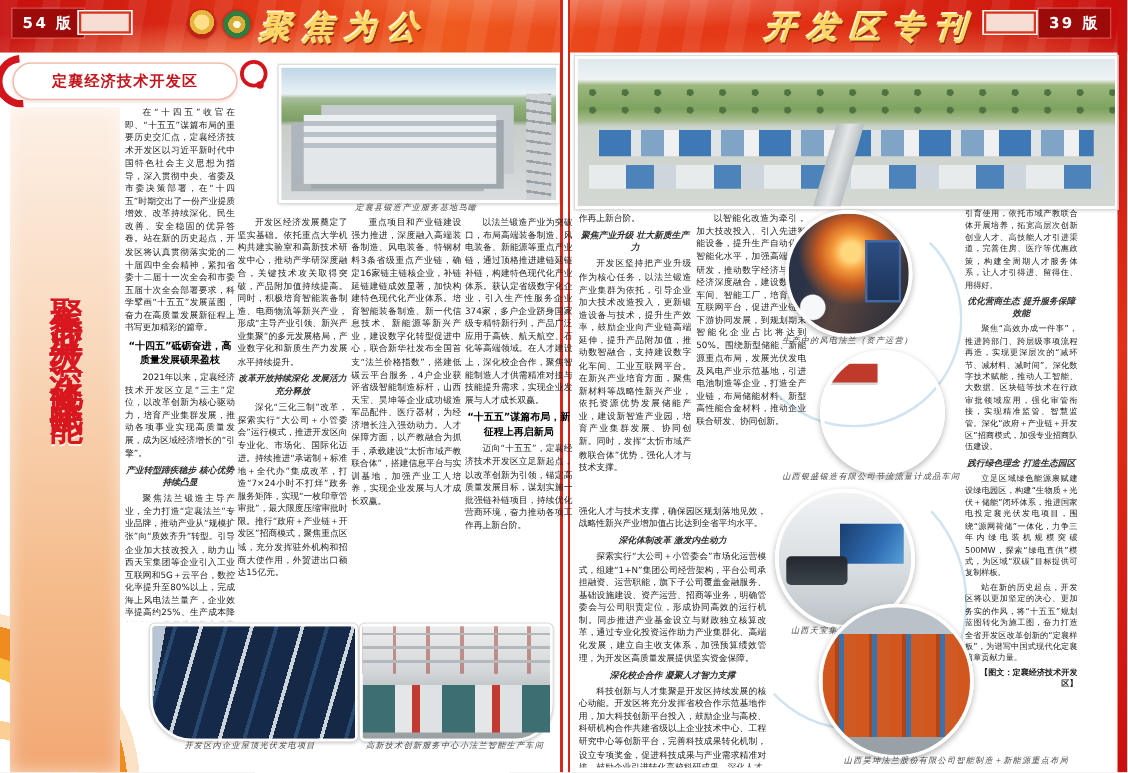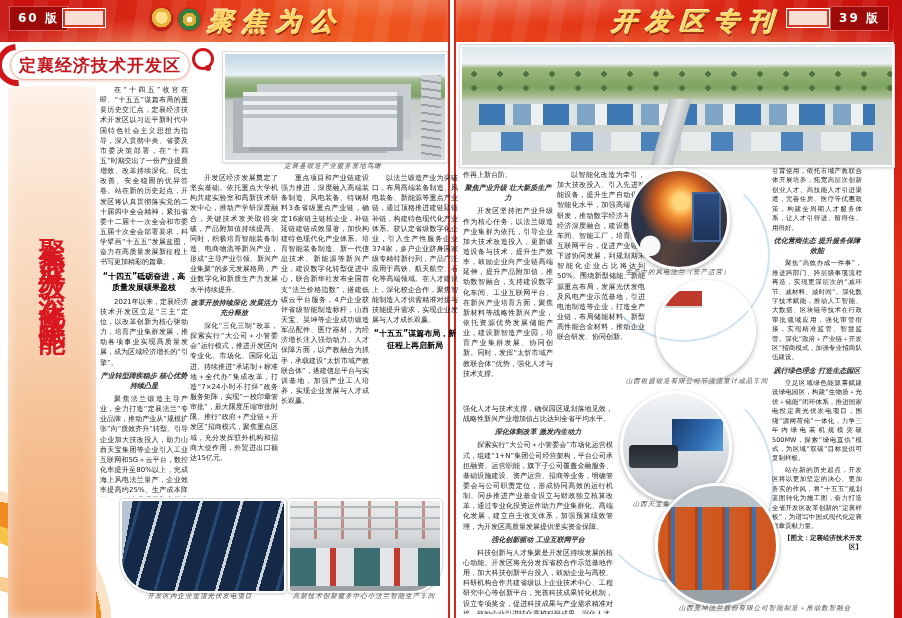--- a/index.html
+++ b/index.html
@@ -29,21 +29,21 @@
     text-shadow:0 0 1px #fffbe8,1px 2px 0 #8f2604,-1px -1px 0 #fff3c4;transform:skewX(-4deg);}
   .callig.lt{left:208px;} .callig.rt{left:612px;}
   
   .fold{position:absolute;left:448px;top:0;width:8px;height:618px;
     background:linear-gradient(90deg,#d5281b 0 2px,#fff 2px 6px,#d5281b 6px 8px);}
   .edge-stripe{position:absolute;left:894px;top:0;width:8px;height:618px;
     background:linear-gradient(180deg,#c40f0f,#e2311a 45%,#cb0f0f);}
   
   .badge{position:absolute;left:10px;top:50px;width:178px;height:28px;background:#fff;
     border:1px solid #f0b7a4;border-radius:16px;box-shadow:0 1px 3px rgba(200,60,30,.25);
-    color:#c4161c;font-weight:bold;font-size:17px;line-height:28px;text-align:center;letter-spacing:1px;}
+    color:#c4161c;font-weight:bold;font-size:12px;line-height:28px;text-align:center;letter-spacing:1px;}
   .badge-crescent{position:absolute;left:-4px;top:44px;width:30px;height:30px;border-radius:50%;
     border:6px solid #d2151c;border-right-color:transparent;border-top-color:transparent;transform:rotate(40deg);}
   .badge-rings{position:absolute;left:192px;top:48px;width:16px;height:16px;border:3px solid #d2151c;
     border-radius:50%;}
   .badge-rings::after{content:"";position:absolute;left:10px;top:14px;width:6px;height:6px;
     background:#d2151c;border-radius:50%;}
   .left-panel{position:absolute;left:8px;top:86px;width:88px;height:532px;
     background:linear-gradient(180deg,#fdf0e6 0%,#f9d9bd 35%,#f5bd8e 70%,#f2a873 100%);
     box-shadow:inset 0 0 14px rgba(255,255,255,.6);}
   .vtitle{position:absolute;left:0;top:130px;width:88px;display:flex;flex-direction:column;align-items:center;}
@@ -116,21 +116,21 @@
   .arc-deco{position:absolute;border:2px solid #cfe4f0;border-radius:50%;
     border-top-color:transparent;border-left-color:transparent;pointer-events:none;}
   .credit{font-weight:bold;text-indent:0 !important;text-align:right;}
 </style>
 </head>
 <body>
 
 <div class="sheet">
 
   <div class="banner">
-    <div class="pageno l">60 版</div>
+    <div class="pageno l">54 版</div>
     <div class="masthead ml"></div>
     <div class="emblem national"></div>
     <div class="emblem cppcc"></div>
     <div class="callig lt">聚焦为公</div>
     <div class="callig rt">开发区专刊</div>
     <div class="masthead mr"></div>
     <div class="pageno r">39 版</div>
   </div>
 
   <div class="fold"></div>
@@ -166,20 +166,21 @@
     <p>深化“三化三制”改革，探索实行“大公司＋小管委会”运行模式，推进开发区向专业化、市场化、国际化迈进。持续推进“承诺制＋标准地＋全代办”集成改革，打造“7×24小时不打烊”政务服务矩阵，实现“一枚印章管审批”，最大限度压缩审批时限。推行“政府＋产业链＋开发区”招商模式，聚焦重点区域，充分发挥驻外机构和招商大使作用，外贸进出口额达15亿元。</p>
   </div>
 
   <div class="col" style="left:281px;top:173px;width:88px;height:324px;">
     <p>重点项目和产业链建设强力推进，深度融入高端装备制造、风电装备、特钢材料3条省级重点产业链，确定16家链主链核企业，补链延链建链成效显著，加快构建特色现代化产业体系。培育智能装备制造、新一代信息技术、新能源等新兴产业，建设数字化转型促进中心，联合新华社发布全国首支“法兰价格指数”，搭建低碳云平台服务，4户企业获评省级智能制造标杆，山西天宝、昊坤等企业成功锻造军品配件、医疗器材，为经济增长注入强劲动力。人才保障方面，以产教融合为抓手，承载建设“太忻市域产教联合体”，搭建信息平台与实训基地，加强产业工人培养，实现企业发展与人才成长双赢。</p>
   </div>
 
   <div class="col" style="left:372px;top:173px;width:86px;height:324px;">
     <p>以法兰锻造产业为突破口，布局高端装备制造、风电装备、新能源等重点产业链，通过顶格推进建链延链补链，构建特色现代化产业体系。获认定省级数字化企业，引入生产性服务企业374家，多户企业跻身国家级专精特新行列，产品广泛应用于高铁、航天航空、石化等高端领域。在人才建设上，深化校企合作，聚焦智能制造人才供需精准对接与技能提升需求，实现企业发展与人才成长双赢。</p>
     <p class="h-bold">“十五五”谋篇布局，新征程上再启新局</p>
+    <p>迈向“十五五”，定襄经济技术开发区立足新起点，以改革创新为引领，锚定高质量发展目标，谋划实施一批强链补链项目，持续优化营商环境，奋力推动各项工作再上新台阶。</p>
   </div>
 
   <div class="photo ph-solar" style="left:120px;top:499px;width:162px;height:90px;border-radius:4px 4px 4px 34px;"></div>
   <div class="cap" style="left:110px;top:592px;width:180px;text-align:center;">开发区内企业屋顶光伏发电项目</div>
 
   <div class="photo ph-shop" style="left:288px;top:499px;width:150px;height:90px;border-radius:4px 4px 30px 4px;"></div>
   <div class="cap" style="left:278px;top:592px;width:172px;">高新技术创新服务中心小法兰智能生产车间</div>
 
   <div class="photo ph-big" style="left:460px;top:45px;width:430px;height:118px;">
     <div class="trees"></div>
@@ -198,21 +199,21 @@
   </div>
 
   <div class="col" style="left:557px;top:170px;width:88px;height:232px;">
     <p>以智能化改造为牵引，加大技改投入、引入先进智能设备，提升生产自动化、智能化水平，加强高端装备研发，推动数字经济与实体经济深度融合，建设数字化车间、智能工厂，培育工业互联网平台，促进产业链上下游协同发展，到规划期末智能化企业占比将达到50%。围绕新型储能、新能源重点布局，发展光伏发电及风电产业示范基地，引进电池制造等企业，打造全产业链，布局储能材料、新型高性能合金材料，推动企业联合研发、协同创新。</p>
   </div>
 
   <div class="col" style="left:463px;top:404px;width:150px;height:210px;">
     <p style="text-indent:0;">强化人才与技术支撑，确保园区规划落地见效，战略性新兴产业增加值占比达到全省平均水平。</p>
     <p class="h-ital">深化体制改革 激发内生动力</p>
     <p>探索实行“大公司＋小管委会”市场化运营模式，组建“1+N”集团公司经营架构，平台公司承担融资、运营职能，旗下子公司覆盖金融服务、基础设施建设、资产运营、招商等业务，明确管委会与公司职责定位，形成协同高效的运行机制。同步推进产业基金设立与财政独立核算改革，通过专业化投资运作助力产业集群化、高端化发展，建立自主收支体系，加强预算绩效管理，为开发区高质量发展提供坚实资金保障。</p>
-    <p class="h-ital">强化创新驱动 工业互联网平台</p>
+    <p class="h-ital">深化校企合作 凝聚人才智力支撑</p>
     <p>科技创新与人才集聚是开发区持续发展的核心动能。开发区将充分发挥省校合作示范基地作用，加大科技创新平台投入，鼓励企业与高校、科研机构合作共建省级以上企业技术中心、工程研究中心等创新平台，完善科技成果转化机制，设立专项奖金，促进科技成果与产业需求精准对接，鼓励企业引进转化高校科研成果。深化人才</p>
   </div>
 
   <div class="col" style="left:772px;top:167px;width:90px;height:394px;font-size:6.5px;">
     <p style="text-indent:0;">引育使用，依托市域产教联合体开展培养，拓宽高层次创新创业人才、高技能人才引进渠道，完善住房、医疗等优惠政策，构建全周期人才服务体系，让人才引得进、留得住、用得好。</p>
     <p class="h-ital">优化营商生态 提升服务保障效能</p>
     <p>聚焦“高效办成一件事”，推进跨部门、跨层级事项流程再造，实现更深层次的“减环节、减材料、减时间”。深化数字技术赋能，推动人工智能、大数据、区块链等技术在行政审批领域应用，强化审管衔接，实现精准监管、智慧监管。深化“政府＋产业链＋开发区”招商模式，加强专业招商队伍建设。</p>
     <p class="h-ital">践行绿色理念 打造生态园区</p>
     <p>立足区域绿色能源禀赋建设绿电园区，构建“生物质＋光伏＋储能”闭环体系，推进国家电投定襄光伏发电项目，围绕“源网荷储”一体化，力争三年内绿电装机规模突破500MW，探索“绿电直供”模式，为区域“双碳”目标提供可复制样板。</p>
     <p>站在新的历史起点，开发区将以更加坚定的决心、更加务实的作风，将“十五五”规划蓝图转化为施工图，奋力打造全省开发区改革创新的“定襄样板”，为谱写中国式现代化定襄篇章贡献力量。</p>
@@ -222,15 +223,15 @@
   <div class="circle c1" style="left:628px;top:168px;width:96px;height:96px;"></div>
   <div class="cap" style="left:608px;top:268px;width:140px;">生产中的风电法兰（资产运营）</div>
 
   <div class="circle c2" style="left:656px;top:280px;width:94px;height:94px;"></div>
   <div class="cap" style="left:622px;top:377px;width:150px;">山西银盛锻造有限公司节流流量计成品车间</div>
 
   <div class="circle c3" style="left:620px;top:391px;width:106px;height:106px;"></div>
   <div class="cap" style="left:614px;top:500px;width:120px;">山西天宝集团远程控制室</div>
 
   <div class="circle c4" style="left:655px;top:483px;width:118px;height:118px;"></div>
-  <div class="cap" style="left:640px;top:604px;width:250px;">山西昊坤法兰股份有限公司智能制造＋推动数智融合</div>
+  <div class="cap" style="left:640px;top:604px;width:250px;">山西昊坤法兰股份有限公司智能制造＋新能源重点布局</div>
 
 </div>
 
 </body></html>

